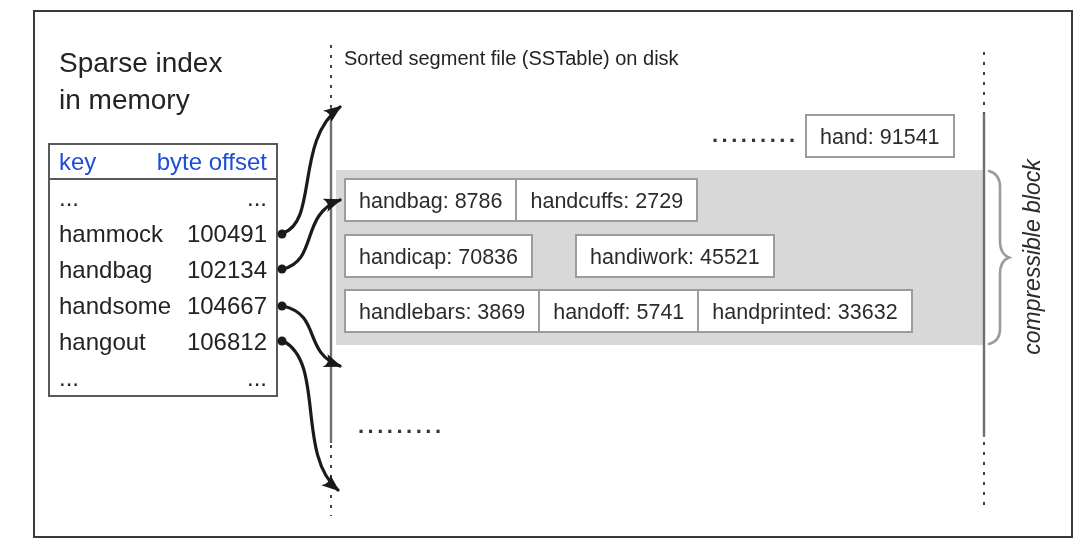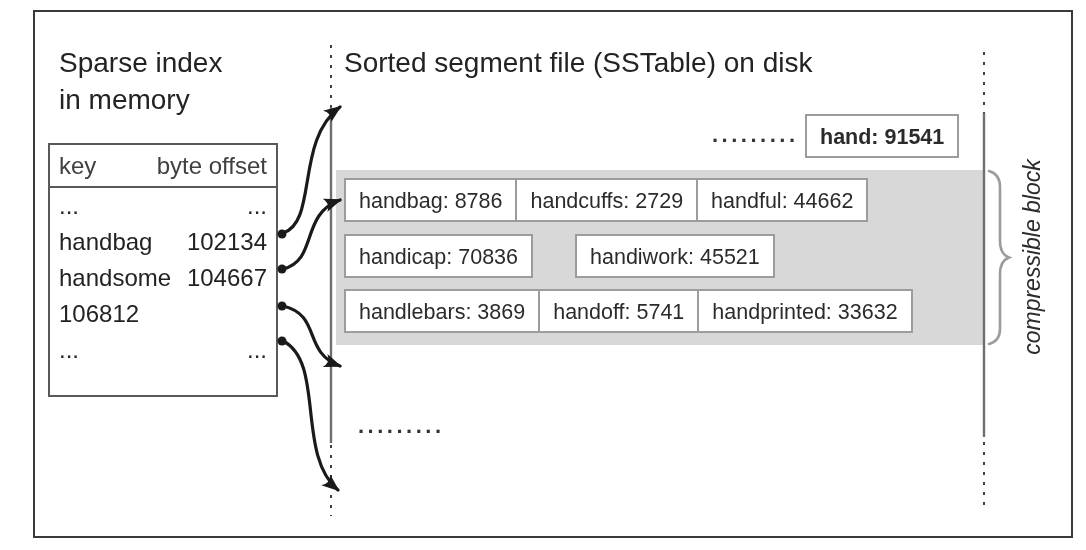--- a/index.html
+++ b/index.html
@@ -13,30 +13,30 @@
   }
   .block-bg{
     position:absolute;left:336px;top:170px;width:648px;height:175px;
     background:#d8d8d8;
   }
   svg.overlay{position:absolute;left:0;top:0;width:1086px;height:550px;pointer-events:none;}
   .title-left{
     position:absolute;left:59px;top:44px;font-size:28px;line-height:37px;color:#232323;
   }
   .title-right{
-    position:absolute;left:344px;top:47px;font-size:28px;color:#232323;white-space:nowrap;
+    position:absolute;left:344px;top:47px;font-size:20px;color:#232323;white-space:nowrap;
   }
   .index-table{
     position:absolute;left:48px;top:143px;width:230px;height:254px;
     border:2px solid #595959;box-sizing:border-box;background:#fff;
   }
   .index-header{
     display:flex;justify-content:space-between;align-items:center;
-    height:43px;padding:0 9px;border-bottom:2px solid #595959;box-sizing:border-box;
-    font-size:24px;color:#404040;
+    height:35px;padding:0 9px;border-bottom:2px solid #595959;box-sizing:border-box;
+    font-size:24px;color:#1d4ed8;
   }
   .index-row{
     display:flex;justify-content:space-between;align-items:center;
     height:36px;padding:0 9px;font-size:24px;color:#232323;
   }
   .entry-row{position:absolute;display:flex;}
   .entry{
     height:44px;line-height:42px;box-sizing:border-box;background:#fff;
     border:2px solid #9c9c9c;padding:0 13px;font-size:21.5px;color:#2b2b2b;
     white-space:nowrap;
@@ -70,45 +70,49 @@
   <div class="index-table">
     <div class="index-header">
       <span>key</span>
       <span>byte offset</span>
     </div>
     <div class="index-row">
       <span>...</span>
       <span>...</span>
     </div>
     <div class="index-row">
+      <span>hammock</span>
+      <span>100491</span>
+    </div>
+    <div class="index-row">
       <span>handbag</span>
       <span>102134</span>
     </div>
     <div class="index-row">
       <span>handsome</span>
       <span>104667</span>
     </div>
     <div class="index-row">
+      <span>hangout</span>
       <span>106812</span>
     </div>
     <div class="index-row">
       <span>...</span>
       <span>...</span>
     </div>
   </div>
 
   <div class="title-right">Sorted segment file (SSTable) on disk</div>
 
   <span class="dots" style="left:712px;top:122px;">.........</span>
-  <span class="entry standalone" style="left:805px;top:114px;font-weight:bold;">hand: 91541</span>
+  <span class="entry standalone" style="left:805px;top:114px;">hand: 91541</span>
 
   <div class="entry-row" style="left:344px;top:178px;justify-content:center;">
     <span class="entry">handbag: 8786</span>
     <span class="entry">handcuffs: 2729</span>
-    <span class="entry">handful: 44662</span>
   </div>
   <div class="entry-row" style="left:344px;top:234px;gap:44px;">
     <span class="entry">handicap: 70836</span>
     <span class="entry">handiwork: 45521</span>
   </div>
   <div class="entry-row" style="left:344px;top:289px;">
     <span class="entry">handlebars: 3869</span>
     <span class="entry">handoff: 5741</span>
     <span class="entry">handprinted: 33632</span>
   </div>

